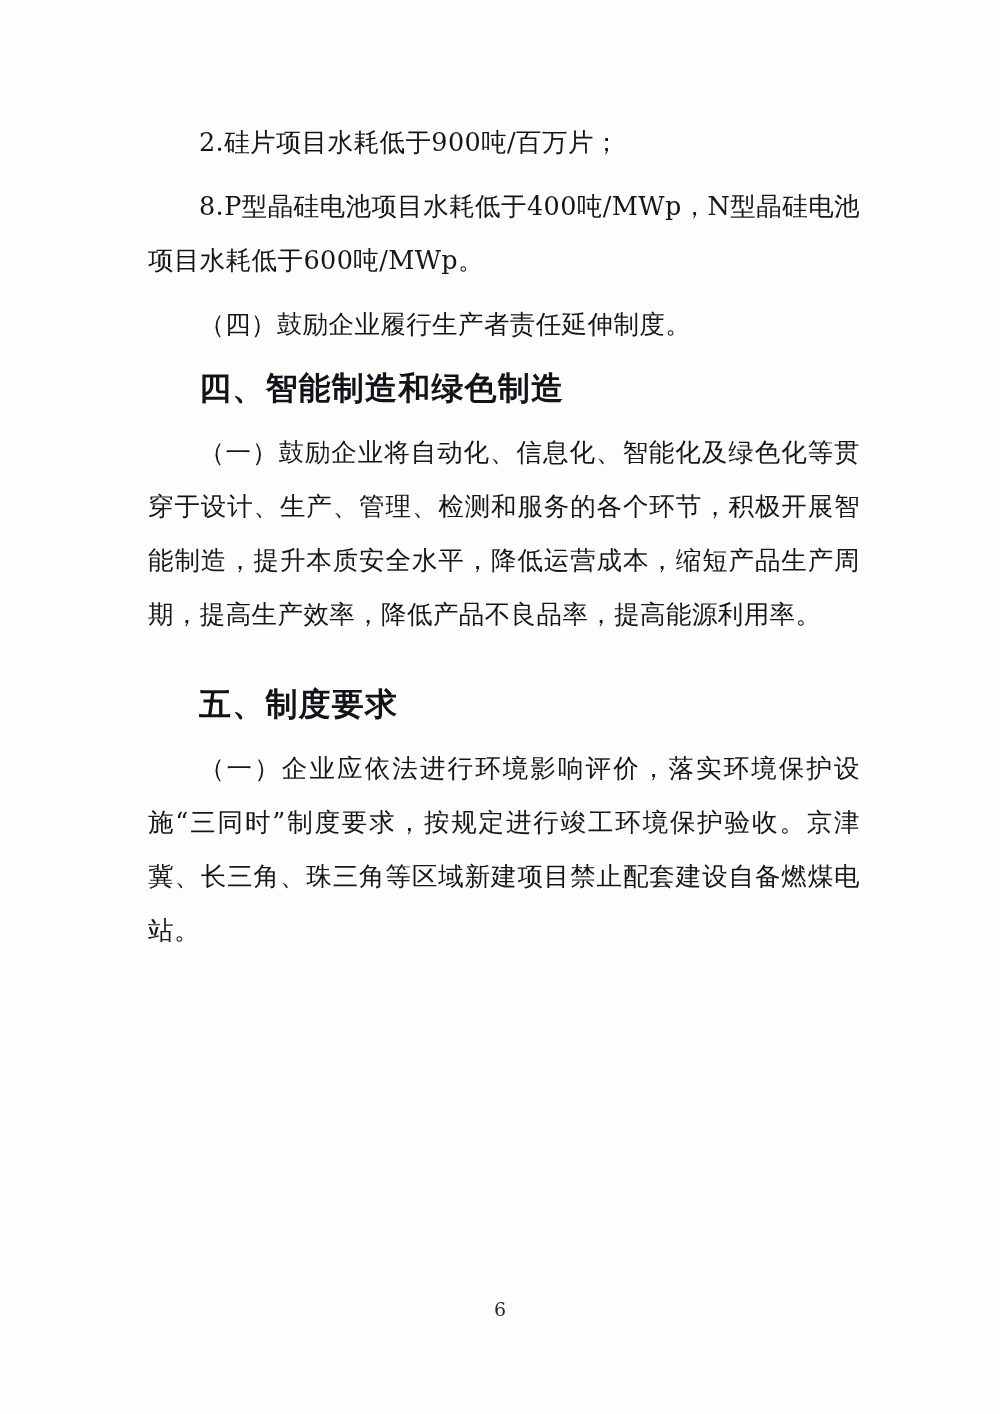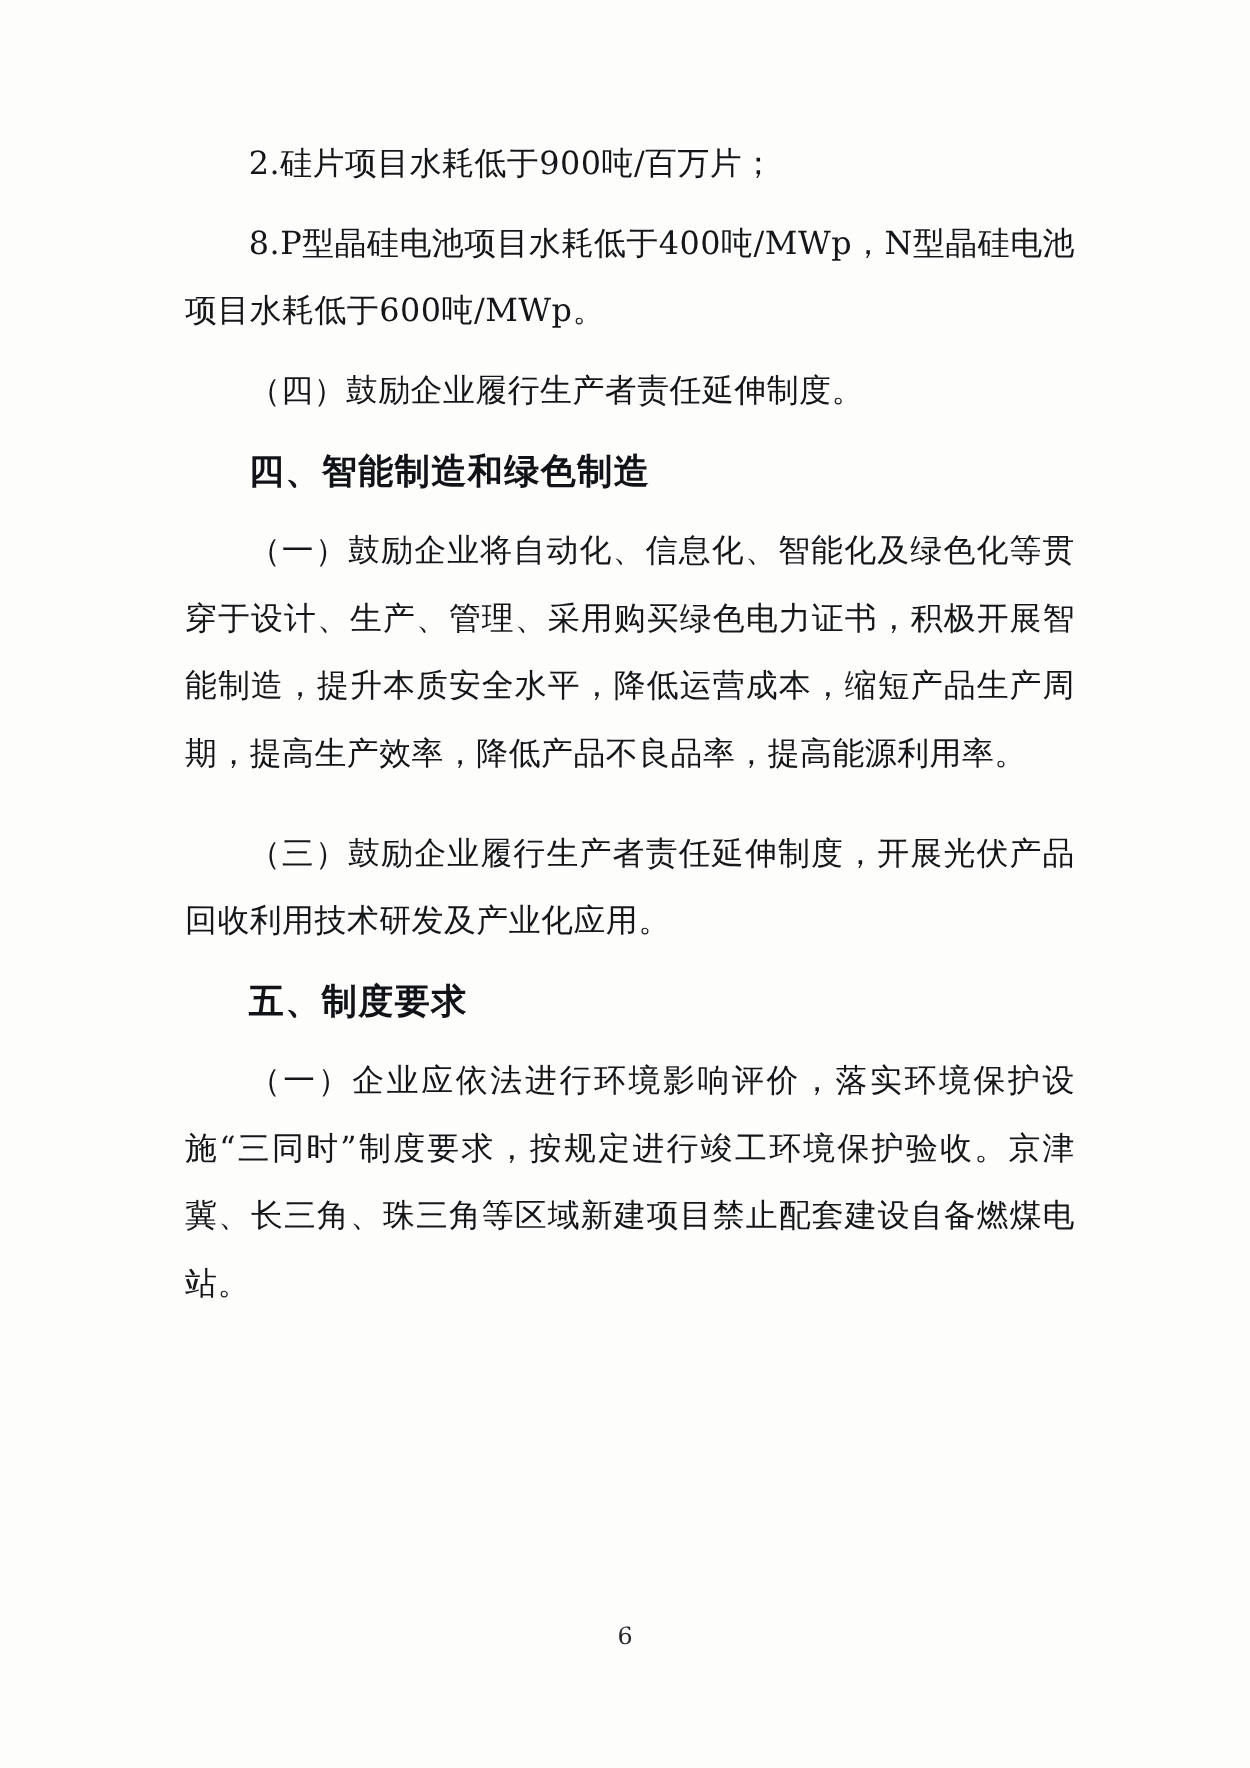--- a/index.html
+++ b/index.html
@@ -13,38 +13,38 @@
     height: 1414px;
     background: #fdfdfc;
     box-sizing: border-box;
     overflow: hidden;
     font-family: "DejaVu Serif", "Liberation Serif", serif;
     color: #1a1a1a;
   }
   .body-area {
     position: absolute;
     left: 148px;
-    top: 104px;
+    top: 115px;
     width: 712px;
   }
   p {
     margin: 0;
     font-size: 25.5px;
     line-height: 54px;
     letter-spacing: 0.4px;
     text-align: justify;
     text-justify: inter-ideograph;
     color: #14161a;
   }
   .indent {
     text-indent: 51px;
   }
   .heading {
     margin: 0;
-    font-size: 28px;
+    font-size: 32px;
     line-height: 54px;
     font-weight: bold;
     text-indent: 51px;
     font-family: "DejaVu Sans", "Liberation Sans", sans-serif;
     letter-spacing: 1.2px;
     color: #111318;
   }
   .gap-sm { height: 10px; }
   .gap-md { height: 16px; }
   .page-number {
@@ -69,26 +69,25 @@
 
     <p class="indent">8.P型晶硅电池项目水耗低于400吨/MWp，N型晶硅电池项目水耗低于600吨/MWp。</p>
     <div class="gap-sm"></div>
 
     <p class="indent">（四）鼓励企业履行生产者责任延伸制度。</p>
     <div class="gap-sm"></div>
 
     <h2 class="heading">四、智能制造和绿色制造</h2>
     <div class="gap-sm"></div>
 
-    <p class="indent">（一）鼓励企业将自动化、信息化、智能化及绿色化等贯穿于设计、生产、管理、采用购买绿色电力证书，积极开展智能制造，提升本质安全水平，降低运营成本，缩短产品生产周期，提高生产效率，降低产品不良品率，提高能源利用率。</p>
+    <p class="indent">（一）鼓励企业将自动化、信息化、智能化及绿色化等贯穿于设计、生产、管理、检测和服务的各个环节，积极开展智能制造，提升本质安全水平，降低运营成本，缩短产品生产周期，提高生产效率，降低产品不良品率，提高能源利用率。</p>
     <div class="gap-md"></div>
 
     <div class="gap-sm"></div>
 
-    <p class="indent">（三）鼓励企业履行生产者责任延伸制度，开展光伏产品回收利用技术研发及产业化应用。</p>
     <div class="gap-sm"></div>
 
     <h2 class="heading">五、制度要求</h2>
     <div class="gap-sm"></div>
 
     <p class="indent">（一）企业应依法进行环境影响评价，落实环境保护设施“三同时”制度要求，按规定进行竣工环境保护验收。京津冀、长三角、珠三角等区域新建项目禁止配套建设自备燃煤电站。</p>
 
   </div>
 
   <div class="page-number">6</div>

